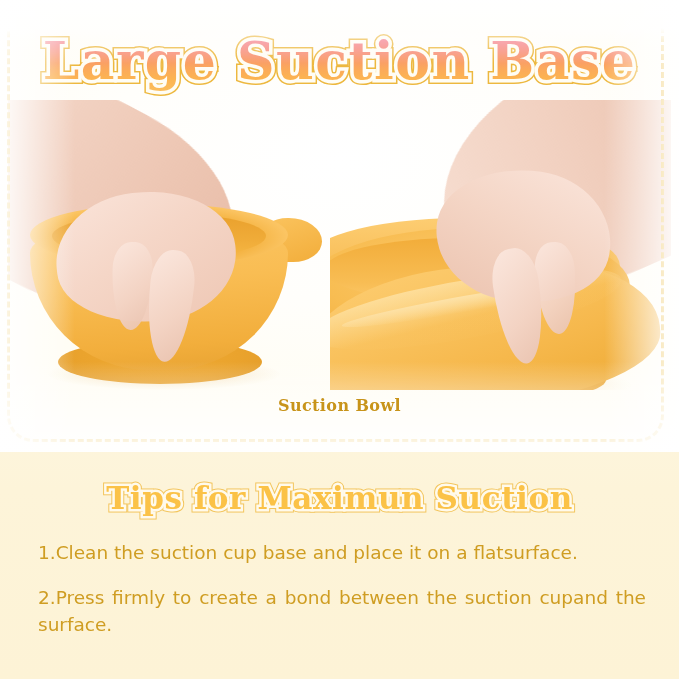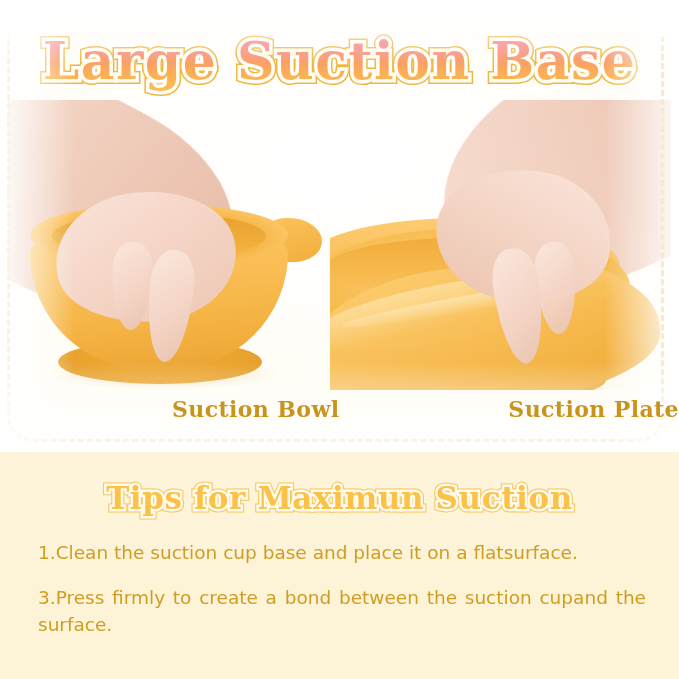--- a/index.html
+++ b/index.html
@@ -297,24 +297,24 @@
   .captions {
     position: absolute;
     left: 0;
     top: 396px;
     width: 679px;
     display: flex;
     z-index: 25;
   }
   .caption {
     flex: 1;
-    text-align: right;
+    text-align: center;
     font-family: "DejaVu Serif", serif;
     font-weight: bold;
-    font-size: 22px;
+    font-size: 16px;
     color: #c8941a;
     letter-spacing: .4px;
     text-shadow: 0 0 7px #ffffff, 0 0 12px #ffffff;
   }
 
   
   .tips-heading-wrap {
     position: absolute;
     left: 0;
     top: 480px;
@@ -410,29 +410,28 @@
   <div class="title-wrap">
     <span class="title">
       <span class="stroke2">Large Suction Base</span>
       <span class="stroke">Large Suction Base</span>
       <span class="fill">Large Suction Base</span>
     </span>
   </div>
 
   <div class="captions">
     <div class="caption">Suction Bowl</div>
-    <div class="caption">Suction Plate</div>
   </div>
 
   <div class="tips-heading-wrap">
     <span class="tips-heading">
       <span class="stroke2">Tips for Maximun Suction</span>
       <span class="stroke">Tips for Maximun Suction</span>
       <span class="fill">Tips for Maximun Suction</span>
     </span>
   </div>
 
   <div class="tips-body">
     <div class="tip-line nojustify">1.Clean the suction cup base and place it on a flatsurface.</div>
-    <div class="tip-line">3.Press firmly to create a bond between the suction cupand the surface.</div>
+    <div class="tip-line">2.Press firmly to create a bond between the suction cupand the surface.</div>
   </div>
 
 </div>
 
 </body></html>

